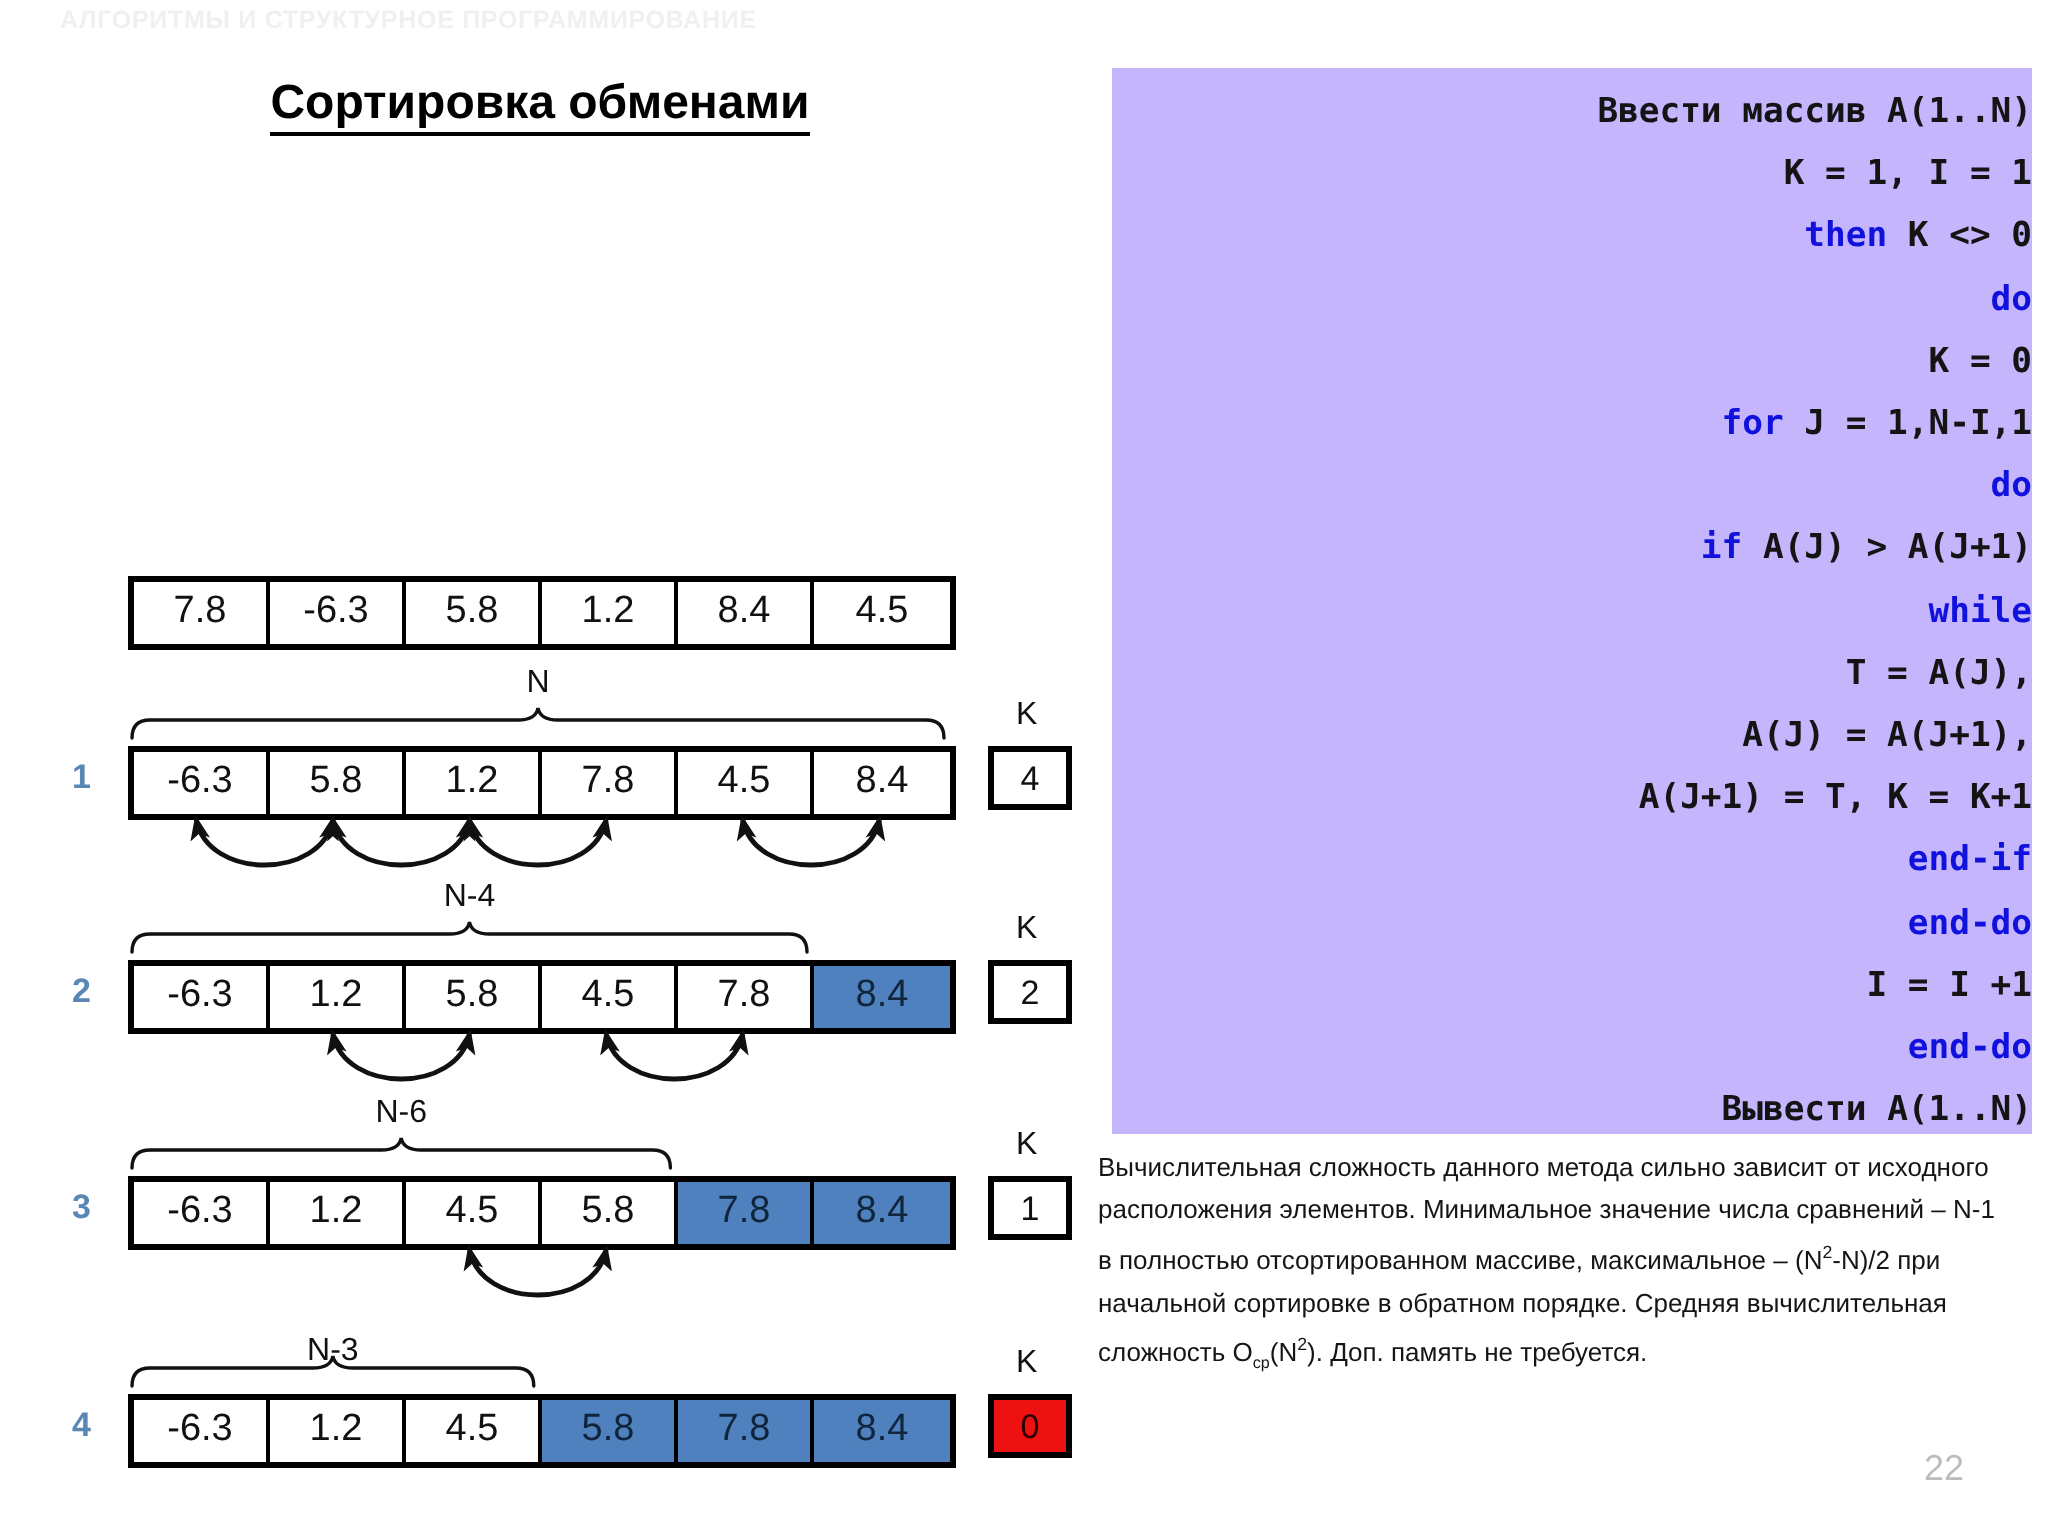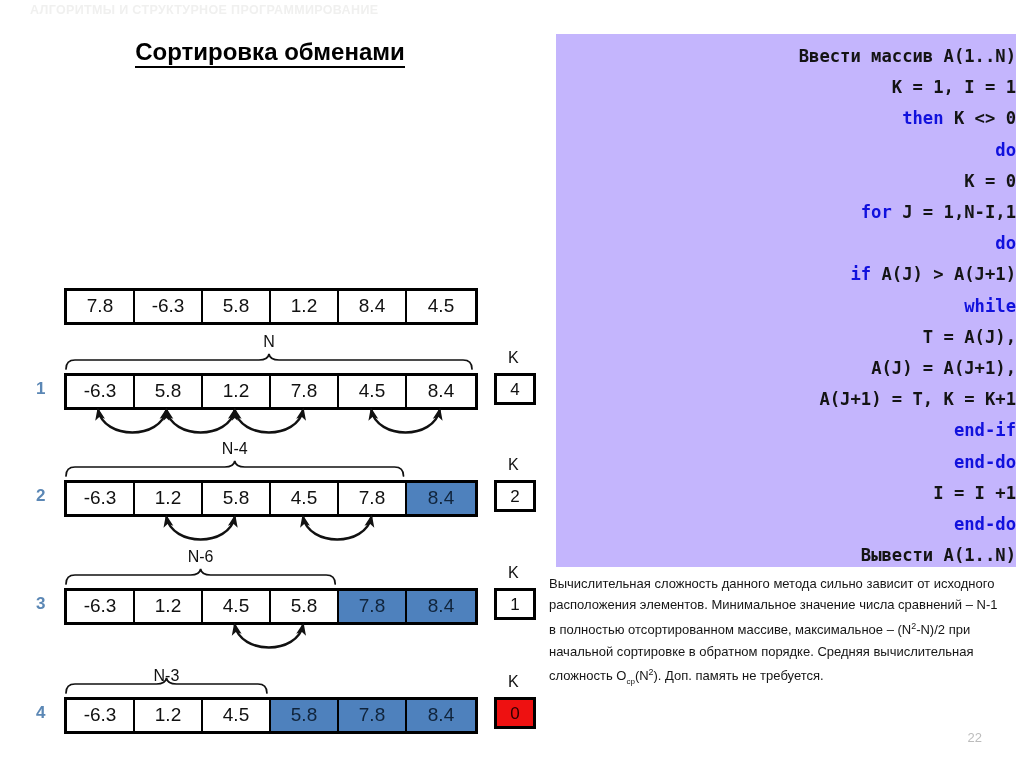--- a/index.html
+++ b/index.html
@@ -78,21 +78,21 @@
 
   .note{
     position:absolute;left:549px;top:573px;width:452px;
     font-size:13px;line-height:21.4px;color:#151515;
   }
   .note sup{font-size:.68em;}
   .note sub{font-size:.62em;}
 
   .pageno{
     position:absolute;right:42px;bottom:22px;
-    font-size:13px;color:#bcbcbc;
+    font-size:18px;color:#bcbcbc;
   }
 </style>
 </head>
 <body>
 
 <div class="slide">
 
   <div class="kicker">АЛГОРИТМЫ И СТРУКТУРНОЕ ПРОГРАММИРОВАНИЕ</div>
 
   <div class="title">

